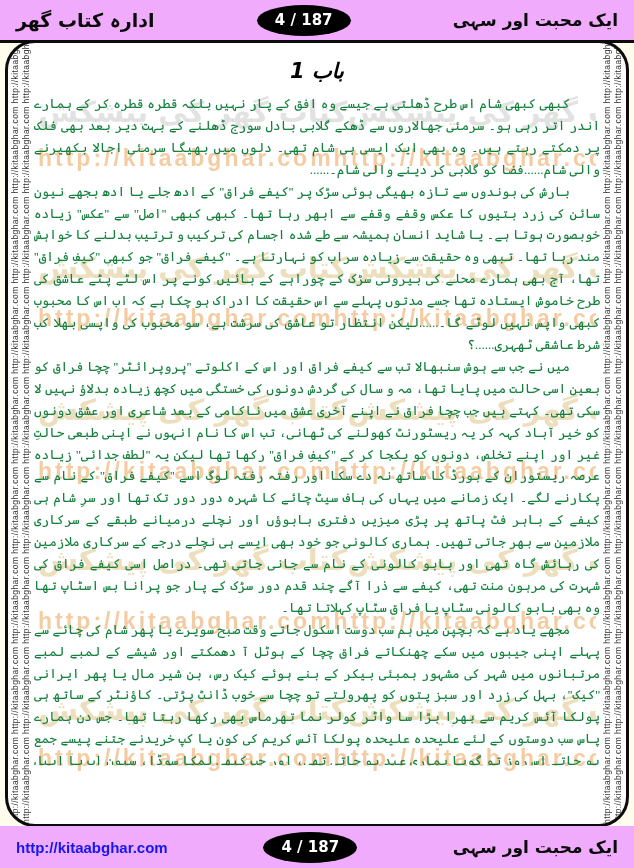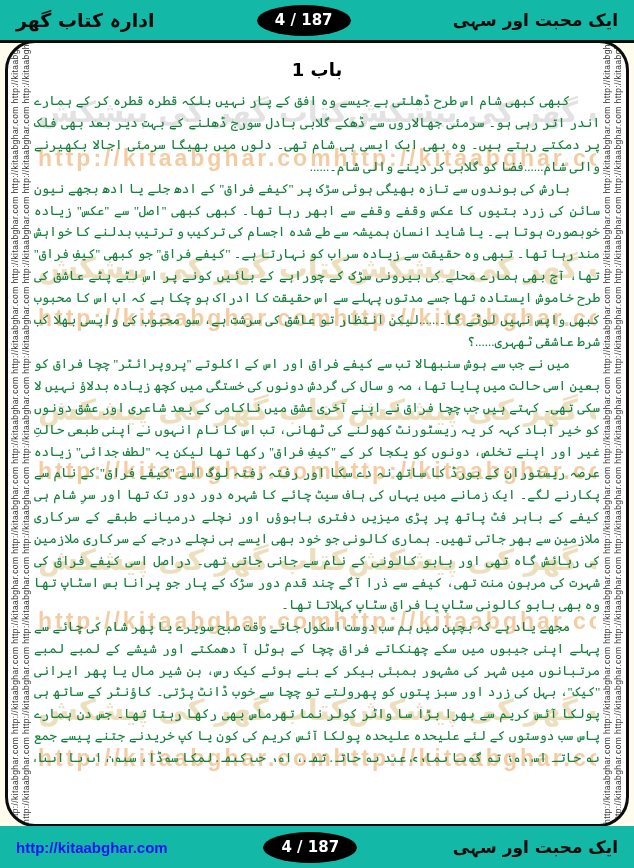--- a/index.html
+++ b/index.html
@@ -9,21 +9,21 @@
     background:#fffdf2;
     position:relative;
     overflow:hidden;
   }
   .page { position:absolute; inset:0; background:#fffced; }
 
   
   .band {
     position:absolute; left:0; right:0; height:40px;
     display:flex; align-items:center; justify-content:space-between;
-    padding:0 16px; background:#14b8a6;
+    padding:0 16px; background:#f0abfc;
   }
   .band.top { top:0; }
   .band.bottom { bottom:0; height:42px; }
   .publisher-title {
     font-size:19px; font-weight:bold; color:#0a0a0a;
     direction:rtl; letter-spacing:0;
   }
   .book-title {
     font-size:17px; color:#0a0a0a; direction:rtl; font-weight:700;
   }
@@ -79,21 +79,21 @@
   }
   .wm-urdu {
     font-weight:bold; font-size:29px; direction:rtl;
     color:rgba(226,203,150,0.62);
   }
   .wm-urdu.gray { color:rgba(150,150,150,0.28); }
 
   
   .chapter-title {
     position:relative; z-index:2; text-align:center; direction:rtl;
-    font-size:18px; font-weight:bold; color:#000; margin-top:16px;
+    font-size:21px; font-weight:bold; color:#000; margin-top:16px;font-style:italic;
   }
   .body-text {
     position:relative; z-index:2;
     margin:10px 26px 0 26px; height:672px; overflow:hidden;
     direction:rtl; text-align:justify;
     font-size:13px; line-height:21.9px; color:#15803d;
     font-family:Liberation Serif, serif;
   }
   .body-text p { text-indent:30px; margin:0; }
 </style>

